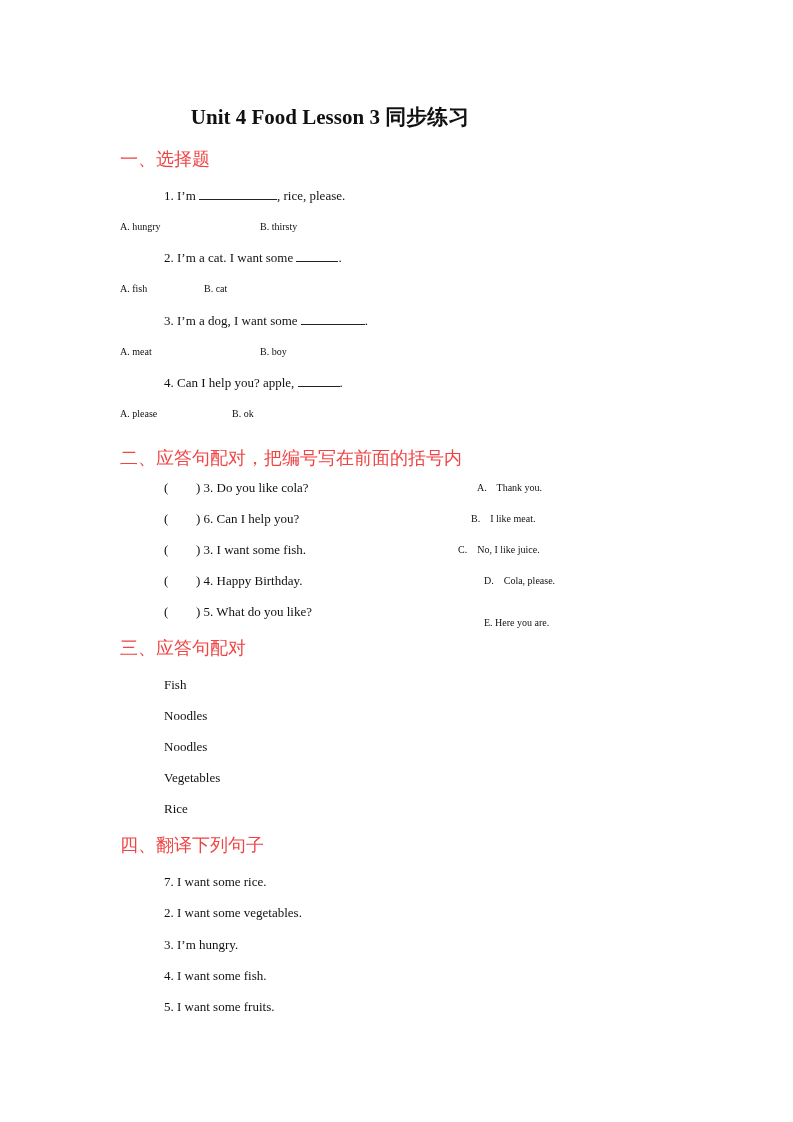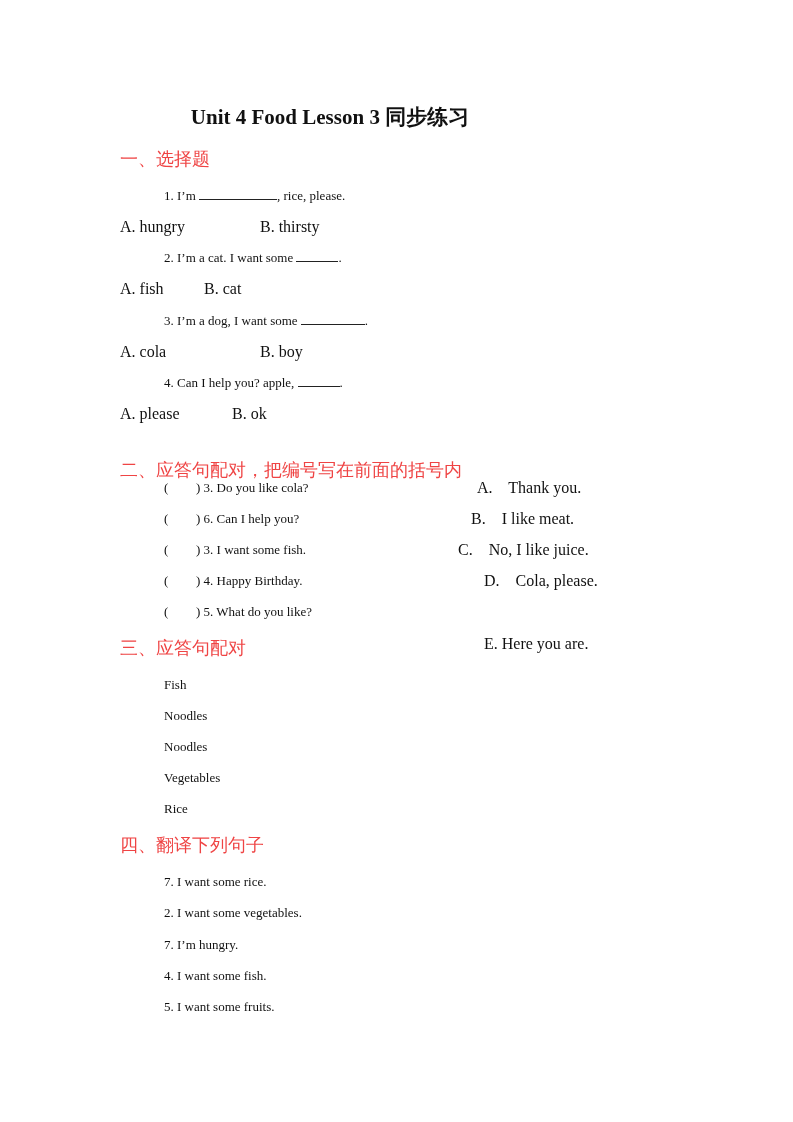--- a/index.html
+++ b/index.html
@@ -2,69 +2,69 @@
 <html><head>
   <meta charset="utf-8">
   <style>
     html, body { margin: 0; padding: 0; background: #ffffff; }
     body { width: 793px; height: 1122px; position: relative; overflow: hidden;
            font-family: "Liberation Serif", "DejaVu Serif", serif; color: #111; }
     .abs { position: absolute; white-space: pre; }
     .title { left: 0; width: 660px; text-align: center; top: 103px; font-size: 21px; font-weight: bold; line-height: 28px; }
     .h2 { left: 120px; font-size: 18px; line-height: 24px; font-family: "DejaVu Sans", "Liberation Sans", sans-serif; color: #ef4444; }
     .line { left: 120px; font-size: 13px; line-height: 16px; margin-left: 44px; }
-    .opt { font-size: 16px; line-height: 16px; }
+    .opt { font-size: 10px; line-height: 16px; }
     .blank { display: inline-block; border-bottom: 1px solid #222; height: 11px; vertical-align: baseline; }
     .paren { display: inline-block; width: 32px; }
   </style>
 </head>
 <body>
 
 <div class="abs title">Unit 4 Food Lesson 3 同步练习</div>
 
 <div class="abs h2" style="top:147px">一、选择题</div>
 
 <div class="abs line" style="top:188px"><span>1. I’m </span><span class="blank" style="width:78px"></span><span>, rice, please.</span></div>
 <div class="abs opt" style="top:219px;left:120px">A. hungry</div>
 <div class="abs opt" style="top:219px;left:260px">B. thirsty</div>
 
 <div class="abs line" style="top:250px"><span>2. I’m a cat. I want some </span><span class="blank" style="width:42px"></span><span>.</span></div>
 <div class="abs opt" style="top:281px;left:120px">A. fish</div>
 <div class="abs opt" style="top:281px;left:204px">B. cat</div>
 
 <div class="abs line" style="top:313px"><span>3. I’m a dog, I want some </span><span class="blank" style="width:64px"></span><span>.</span></div>
-<div class="abs opt" style="top:344px;left:120px">A. cola</div>
+<div class="abs opt" style="top:344px;left:120px">A. meat</div>
 <div class="abs opt" style="top:344px;left:260px">B. boy</div>
 
 <div class="abs line" style="top:375px"><span>4. Can I help you? apple, </span><span class="blank" style="width:42px"></span><span>.</span></div>
 <div class="abs opt" style="top:406px;left:120px">A. please</div>
 <div class="abs opt" style="top:406px;left:232px">B. ok</div>
 
-<div class="abs h2" style="top:458px">二、应答句配对，把编号写在前面的括号内</div>
+<div class="abs h2" style="top:446px">二、应答句配对，把编号写在前面的括号内</div>
 
 <div class="abs line" style="top:480px"><span class="paren">(</span><span>) 3. Do you like cola?</span></div>
 <div class="abs opt" style="top:480px;left:477px">A.    Thank you.</div>
 
 <div class="abs line" style="top:511px"><span class="paren">(</span><span>) 6. Can I help you?</span></div>
 <div class="abs opt" style="top:511px;left:471px">B.    I like meat.</div>
 
 <div class="abs line" style="top:542px"><span class="paren">(</span><span>) 3. I want some fish.</span></div>
 <div class="abs opt" style="top:542px;left:458px">C.    No, I like juice.</div>
 
 <div class="abs line" style="top:573px"><span class="paren">(</span><span>) 4. Happy Birthday.</span></div>
 <div class="abs opt" style="top:573px;left:484px">D.    Cola, please.</div>
 
 <div class="abs line" style="top:604px"><span class="paren">(</span><span>) 5. What do you like?</span></div>
-<div class="abs opt" style="top:636px;left:484px">E. Here you are.</div>
+<div class="abs opt" style="top:615px;left:484px">E. Here you are.</div>
 
 <div class="abs h2" style="top:636px">三、应答句配对</div>
 <div class="abs line" style="top:677px">Fish</div>
 <div class="abs line" style="top:708px">Noodles</div>
 <div class="abs line" style="top:739px">Noodles</div>
 <div class="abs line" style="top:770px">Vegetables</div>
 <div class="abs line" style="top:801px">Rice</div>
 
 <div class="abs h2" style="top:833px">四、翻译下列句子</div>
 <div class="abs line" style="top:874px">7. I want some rice.</div>
 <div class="abs line" style="top:905px">2. I want some vegetables.</div>
-<div class="abs line" style="top:937px">7. I’m hungry.</div>
+<div class="abs line" style="top:937px">3. I’m hungry.</div>
 <div class="abs line" style="top:968px">4. I want some fish.</div>
 <div class="abs line" style="top:999px">5. I want some fruits.</div>
 
 </body></html>

